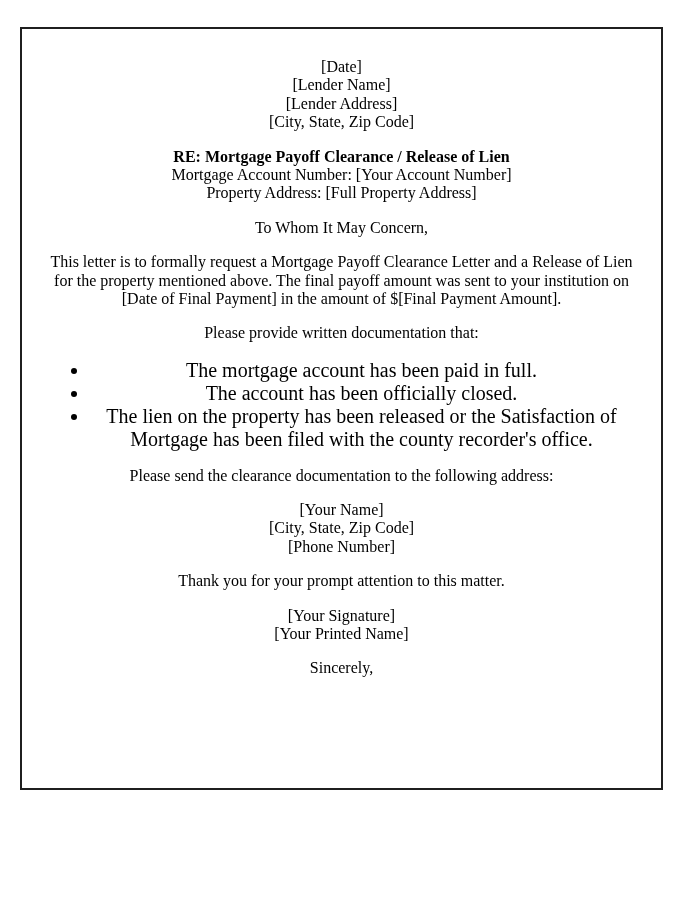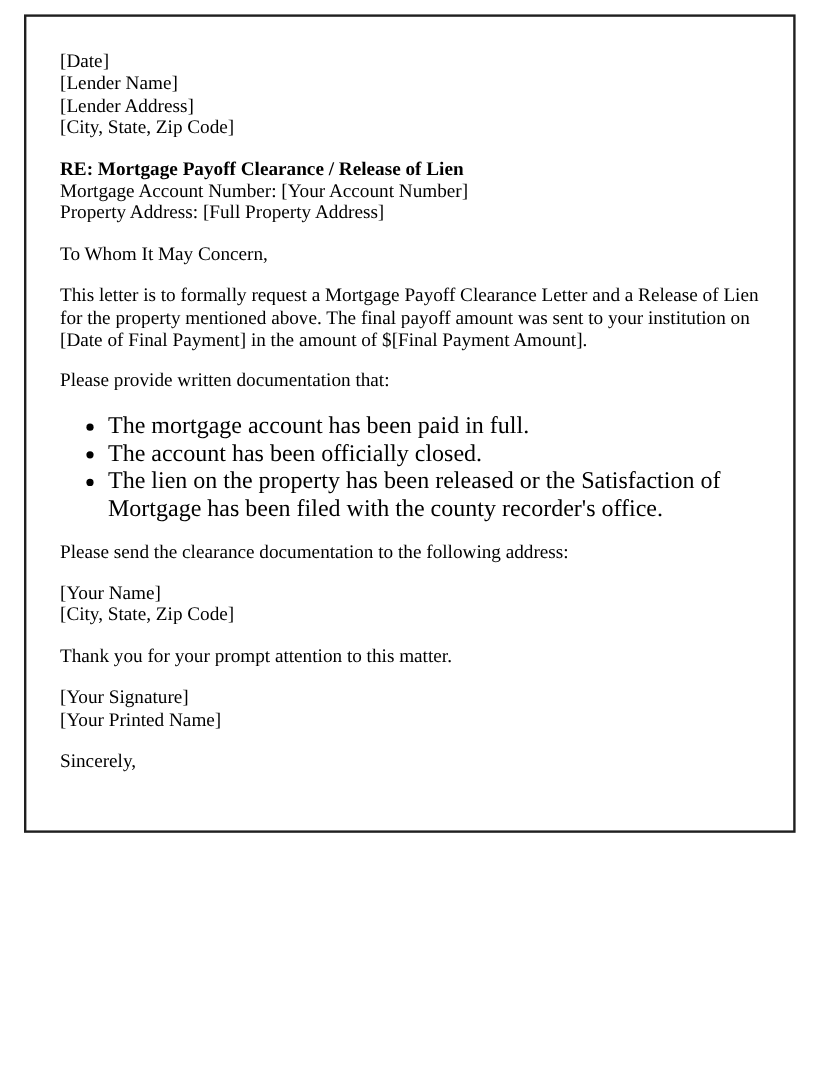--- a/index.html
+++ b/index.html
@@ -10,28 +10,29 @@
   body {
     width: 700px;
     height: 900px;
     position: relative;
     font-family: "Liberation Serif", "DejaVu Serif", serif;
     color: #000000;
   }
   .letter-page {
     position: absolute;
     left: 20px;
-    top: 12px;
+    top: 27px;
     width: 643px;
-    height: 682px;
+    height: 763px;
     box-sizing: border-box;
     border: 2px solid #1f1f1f;
     background: #ffffff;
     padding: 13px 28px 0 28px;
     overflow: hidden;
+    text-align: center;
   }
   .letter-page p {
     margin: 16px 0;
     font-size: 16px;
     line-height: 1.15;
   }
   .letter-page ul {
     margin: 16px 0;
     padding-left: 40px;
     font-size: 20px;
@@ -76,20 +77,21 @@
     <li>The mortgage account has been paid in full.</li>
     <li>The account has been officially closed.</li>
     <li>The lien on the property has been released or the Satisfaction of Mortgage has been filed with the county recorder's office.</li>
   </ul>
 
   <p>Please send the clearance documentation to the following address:</p>
 
   <p>
     <span class="line">[Your Name]</span>
     <span class="line">[City, State, Zip Code]</span>
+    <span class="line">[Phone Number]</span>
   </p>
 
   <p>Thank you for your prompt attention to this matter.</p>
 
   <p>
     <span class="line">[Your Signature]</span>
     <span class="line">[Your Printed Name]</span>
   </p>
 
   <p>Sincerely,</p>

